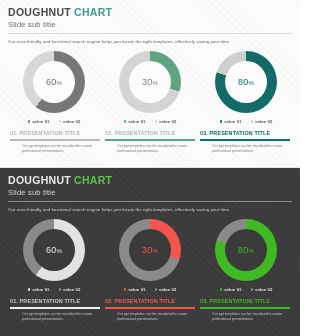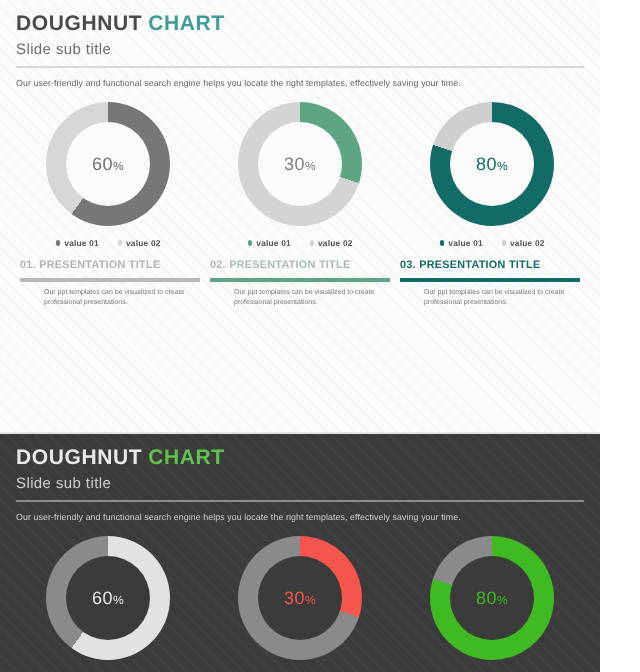--- a/index.html
+++ b/index.html
@@ -4,21 +4,21 @@
 <style>
   * { box-sizing: border-box; margin: 0; padding: 0; }
   html, body {
     width: 300px; height: 336px;
     background: #ffffff;
     font-family: "Liberation Sans", sans-serif;
     overflow: hidden;
   }
   .slide {
     position: relative;
-    width: 300px; height: 217px;
+    width: 300px; height: 168px;
     overflow: hidden;
   }
   .slide.light {
     background-color: #fbfbfb;
     background-image:
       repeating-linear-gradient(45deg, rgba(0,0,0,0.018) 0 1px, rgba(0,0,0,0) 1px 5px);
     border-bottom: 1px solid #e6e6e6;
   }
   .slide.dark {
     background-color: #3b3b3b;

